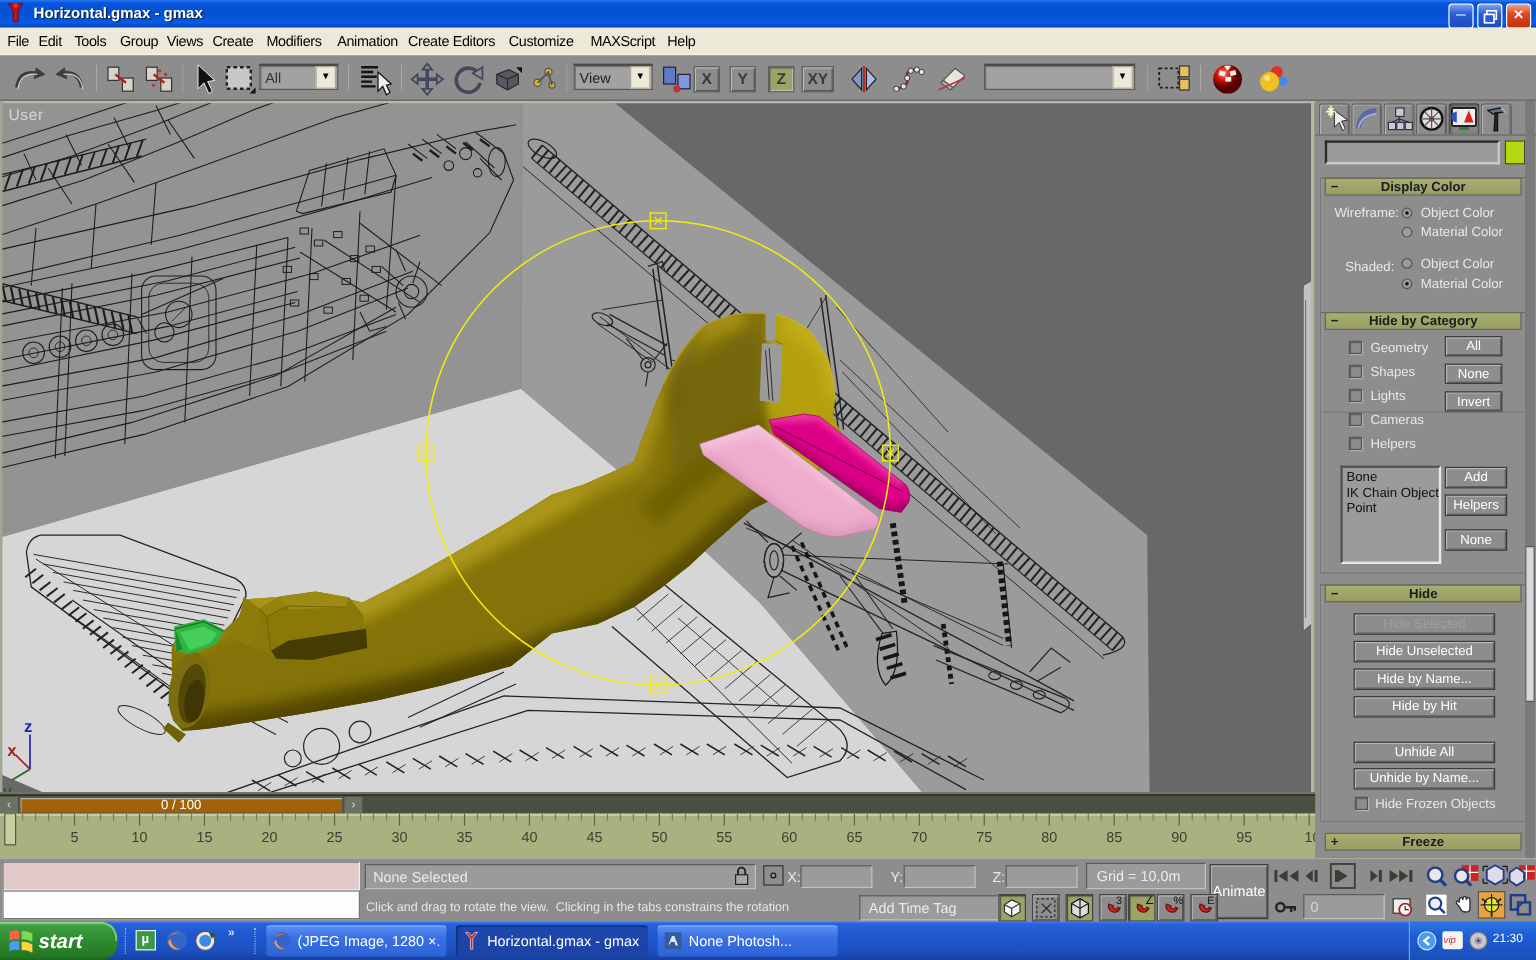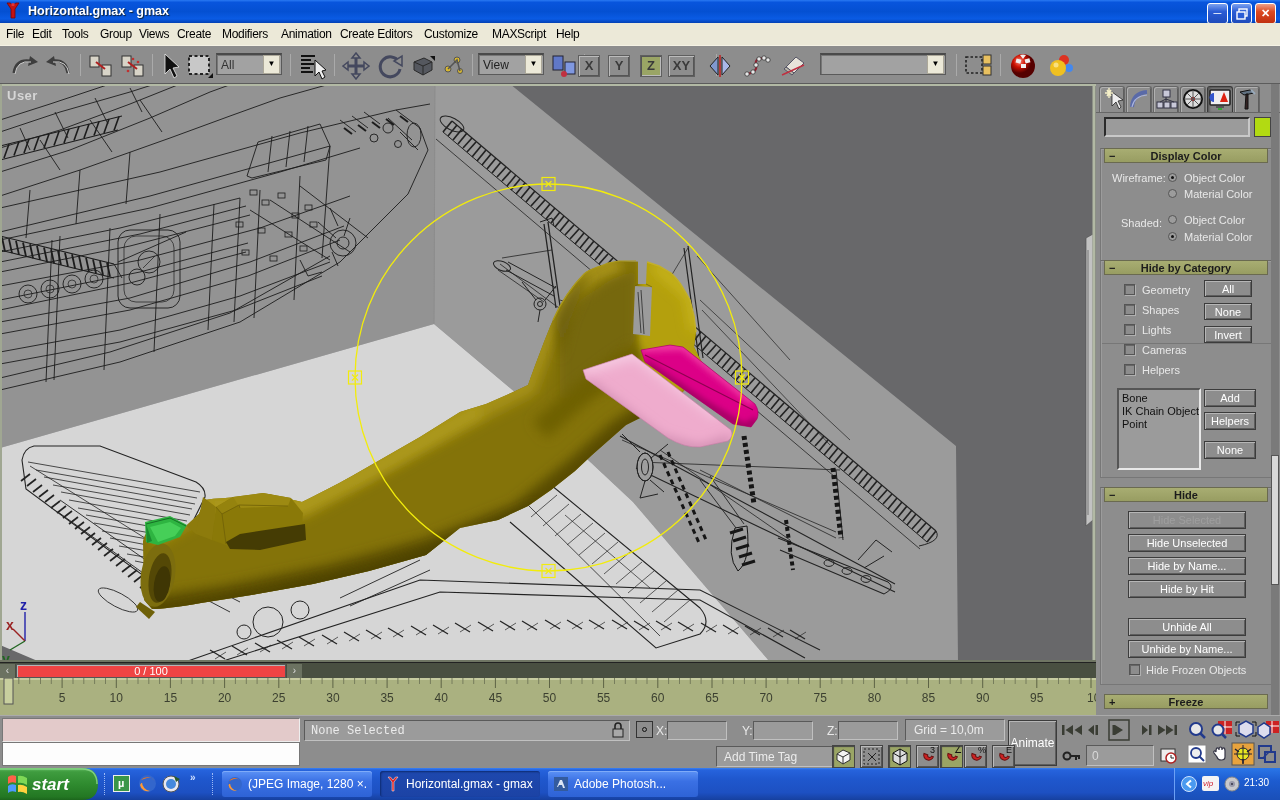--- a/index.html
+++ b/index.html
@@ -11,21 +11,21 @@
 
 #menu{left:0;top:23px;width:1280px;height:22px;background:#ece9d8;font-size:12px;color:#000;}
 #menu span{position:absolute;top:4px;letter-spacing:-0.3px;}
 
 #tbar{left:0;top:45px;width:1280px;height:39px;background:#8d8d8d;border-top:1px solid #f5f2e4;border-bottom:1px solid #5c5c5c;}
 .tsep{position:absolute;top:8px;width:1px;height:22px;background:#6e6e6e;border-right:1px solid #aaa;}
 .combo{position:absolute;background:#a2a2a2;border:1px solid #5a5a5a;border-top:2px solid #4a4a4a;box-shadow:inset 1px 1px 0 #777;}
 .combo .btn{position:absolute;right:1px;top:0px;width:17px;height:100%;background:#ece9d8;border:1px solid #aca899;font-size:8px;text-align:center;color:#000;}
 .combo .btn:after{content:"▼";position:relative;top:3px;}
 
-#vplabel{left:7px;top:88px;color:#d6d6d6;font-size:13px;font-weight:bold;letter-spacing:0.5px;}
+#vplabel{left:7px;top:88px;color:#d6d6d6;font-size:13px;font-weight:normal;letter-spacing:0.5px;}
 
 #panel{left:1096px;top:84px;width:184px;height:633px;background:#8d8d8d;}
 .tab{position:absolute;top:2px;width:26px;height:26px;background:#8d8d8d;border:1px solid #666;border-bottom:none;border-radius:3px 3px 0 0;}
 .rollhead{position:absolute;height:15px;background:linear-gradient(180deg,#a8ad72,#989d62);border:1px solid #6a6a50;font-size:11px;font-weight:bold;color:#1c1c1c;text-align:center;line-height:14px;}
 .rollhead i{position:absolute;left:4px;top:0;font-style:normal;font-weight:bold;}
 .groupbox{position:absolute;border:1px solid #777;border-top:1px solid #6a6a6a;box-shadow:inset 1px 1px 0 #9c9c9c;}
 .pbtn{position:absolute;background:#8d8d8d;border:1px solid #3c3c3c;box-shadow:inset 1px 1px 0 #b6b6b6, inset -1px -1px 0 #5e5e5e;color:#fff;font-size:11px;text-align:center;}
 .plabel{position:absolute;color:#e8e8e8;font-size:11px;}
 .dlabel{position:absolute;color:#111;font-size:11px;}
 .chk{position:absolute;width:11px;height:11px;background:#8d8d8d;border:1px solid #555;box-shadow:inset 1px 1px 0 #666, 1px 1px 0 #b0b0b0;}
@@ -788,21 +788,21 @@
 <div class="pbtn" style="left:32px;top:534px;width:118px;height:18px;line-height:17px;color:#fff">Unhide All</div>
 <div class="pbtn" style="left:32px;top:556px;width:118px;height:18px;line-height:17px;color:#fff">Unhide by Name...</div>
 <div class="chk" style="left:33px;top:580px"></div>
     <div class="plabel" style="left:50px;top:580px">Hide Frozen Objects</div>
 <div class="rollhead" style="left:8px;top:610px;width:164px"><i>+</i>Freeze</div>
 <div class="abs" style="left:175px;top:0px;width:8px;height:633px;background:#7a7a7a"></div>
 <div class="abs" style="left:175px;top:371px;width:8px;height:130px;background:#d8d8d8;border:1px solid #555"></div>
 </div>
 <div id="tslider" class="abs">
 <div class="abs" style="left:0;top:1px;width:15px;height:14px;background:#6b7261;color:#ddd;font-size:10px;text-align:center;line-height:13px">‹</div>
-<div class="abs" style="left:16px;top:1px;width:270px;height:14px;background:#ef4444;border:1px solid #555;box-shadow:inset 1px 1px 0 #b5b5b5;color:#fff;font-size:11px;text-align:center;line-height:12px">0 / 100</div>
+<div class="abs" style="left:16px;top:1px;width:270px;height:14px;background:#a16207;border:1px solid #555;box-shadow:inset 1px 1px 0 #b5b5b5;color:#fff;font-size:11px;text-align:center;line-height:12px">0 / 100</div>
 <div class="abs" style="left:287px;top:1px;width:15px;height:14px;background:#6b7261;color:#ddd;font-size:10px;text-align:center;line-height:13px">›</div>
 </div>
 <svg id="ruler" class="abs">
     <rect x="0" y="0" width="1096" height="2" fill="#c6cba0"></rect>
     <line x1="8.0" y1="0" x2="8.0" y2="10" stroke="#5d6345" stroke-width="1"></line>
     <line x1="18.8" y1="0" x2="18.8" y2="6" stroke="#777d5c" stroke-width="1"></line>
     <line x1="29.7" y1="0" x2="29.7" y2="6" stroke="#777d5c" stroke-width="1"></line>
     <line x1="40.5" y1="0" x2="40.5" y2="6" stroke="#777d5c" stroke-width="1"></line>
     <line x1="51.3" y1="0" x2="51.3" y2="6" stroke="#777d5c" stroke-width="1"></line>
     <line x1="62.1" y1="0" x2="62.1" y2="10" stroke="#5d6345" stroke-width="1"></line>
@@ -919,39 +919,40 @@
     <line x1="1058.5" y1="0" x2="1058.5" y2="6" stroke="#777d5c" stroke-width="1"></line>
     <line x1="1069.3" y1="0" x2="1069.3" y2="6" stroke="#777d5c" stroke-width="1"></line>
     <line x1="1080.2" y1="0" x2="1080.2" y2="6" stroke="#777d5c" stroke-width="1"></line>
     <line x1="1091.0" y1="0" x2="1091.0" y2="10" stroke="#5d6345" stroke-width="1"></line>
     <text x="1087.0" y="24" font-size="12" fill="#3c4030" text-anchor="start">10</text>
     <rect x="4" y="0" width="9" height="26" fill="#c8cf9e" stroke="#555"></rect>
   </svg>
 <div id="status" class="abs">
 <div class="abs" style="left:2px;top:2px;width:298px;height:24px;background:#e3caca;border:1px solid #777;border-bottom-color:#eee;border-right-color:#eee"></div>
 <div class="abs" style="left:2px;top:26px;width:298px;height:24px;background:#fdfdfd;border:1px solid #777"></div>
-<div class="sunken" style="left:304px;top:4px;width:326px;height:21px;font-family:Liberation Mono, monospace;">
+<div class="sunken" style="left:304px;top:4px;width:326px;height:21px;">
       <span style="position:absolute;left:6px;top:3px">None Selected</span>
     </div>
 <svg class="abs" style="left:610px;top:5px" width="16" height="18" viewBox="0 0 16 18">
 <rect x="3" y="8" width="10" height="8" fill="#a8a8a8" stroke="#222"></rect>
       <path d="M5 8 V5 a3 3 0 0 1 6 0 V8" fill="none" stroke="#222" stroke-width="1.6"></path>
     </svg>
 <div class="abs" style="left:636px;top:5px;width:17px;height:17px;border:1px solid #333;background:#8d8d8d">
       <div style="position:absolute;left:5px;top:5px;width:5px;height:5px;border:1px solid #111;border-radius:50%"></div>
     </div>
 <div class="plabel" style="left:656px;top:8px;font-size:12px">X:</div>
 <div class="sunken" style="left:667px;top:5px;width:60px;height:19px"></div>
 <div class="plabel" style="left:742px;top:8px;font-size:12px">Y:</div>
 <div class="sunken" style="left:753px;top:5px;width:60px;height:19px"></div>
 <div class="plabel" style="left:827px;top:8px;font-size:12px">Z:</div>
 <div class="sunken" style="left:838px;top:5px;width:60px;height:19px"></div>
 <div class="sunken" style="left:905px;top:3px;width:100px;height:22px">
       <span style="position:absolute;left:8px;top:3px">Grid = 10,0m</span>
     </div>
+<div class="plabel" style="left:305px;top:34px;font-size:10.5px;color:#e6e6e6">Click and drag to rotate the view.&nbsp;&nbsp;Clicking in the tabs constrains the rotation</div>
 <div class="sunken" style="left:716px;top:30px;width:128px;height:21px">
       <span style="position:absolute;left:7px;top:3px">Add Time Tag</span>
     </div>
 <div class="pbtn" style="left:1008px;top:4px;width:49px;height:46px;font-size:12px;line-height:44px">Animate</div>
 <div class="abs" style="left:832px;top:29px;width:23px;height:23px;background:#9aa565;box-shadow:inset 1px 1px 1px #444;border:1px solid #444"></div>
 <div class="abs" style="left:860px;top:29px;width:23px;height:23px;background:#8d8d8d;box-shadow:inset 1px 1px 0 #bbb, inset -1px -1px 0 #555;border:1px solid #444"></div>
 <div class="abs" style="left:888px;top:29px;width:23px;height:23px;background:#9aa565;box-shadow:inset 1px 1px 1px #444;border:1px solid #444"></div>
 <div class="abs" style="left:916px;top:29px;width:23px;height:23px;background:#8d8d8d;box-shadow:inset 1px 1px 0 #bbb, inset -1px -1px 0 #555;border:1px solid #444"></div>
 <div class="abs" style="left:940px;top:29px;width:23px;height:23px;background:#9aa565;box-shadow:inset 1px 1px 1px #444;border:1px solid #444"></div>
 <div class="abs" style="left:964px;top:29px;width:23px;height:23px;background:#8d8d8d;box-shadow:inset 1px 1px 0 #bbb, inset -1px -1px 0 #555;border:1px solid #444"></div>
@@ -1104,21 +1105,21 @@
 <svg class="ic" viewBox="0 0 16 16">
         <path d="M3 1 L7 6 L7 15 L9 15 L9 6 L13 1 L10.5 1 L8 4 L5.5 1 Z" fill="#dd2222" stroke="#fff" stroke-width="0.5"></path>
       </svg>
 <div class="tx" style="width:128px">Horizontal.gmax - gmax</div>
     </div>
 <div class="taskbtn" style="left:548px;width:150px">
 <svg class="ic" viewBox="0 0 16 16">
         <rect x="1" y="1" width="14" height="14" fill="#335b9e"></rect>
         <path d="M4 11 L7 4 L9 4 L12 12 L10 12 L9 9 L6 9 L5 11 Z" fill="#dce6f5"></path>
       </svg>
-<div class="tx" style="width:118px">Adobe Photosh...</div>
+<div class="tx" style="width:118px">None Photosh...</div>
     </div>
 <div class="abs" style="left:1174px;top:0;width:106px;height:32px;background:linear-gradient(180deg,#2a76e8,#1d5cd0 40%,#1a4fb8);border-left:1px solid #6ca0f5"></div>
 <svg class="abs" style="left:1180px;top:7px" width="18" height="18" viewBox="0 0 18 18">
       <circle cx="9" cy="9" r="7.5" fill="#4a9af0" stroke="#cfe4ff" stroke-width="1"></circle>
       <path d="M11 5.5 L7 9 L11 12.5" fill="none" stroke="#fff" stroke-width="2"></path>
     </svg>
 <div class="abs" style="left:1202px;top:8px;width:17px;height:15px;background:#f4f4f4;border-radius:2px">
       <span style="position:absolute;left:1px;top:3px;font-size:8px;font-weight:normal;color:#cc2233;font-style:italic">vip</span>
     </div>
 <svg class="abs" style="left:1224px;top:8px" width="16" height="16" viewBox="0 0 16 16">

